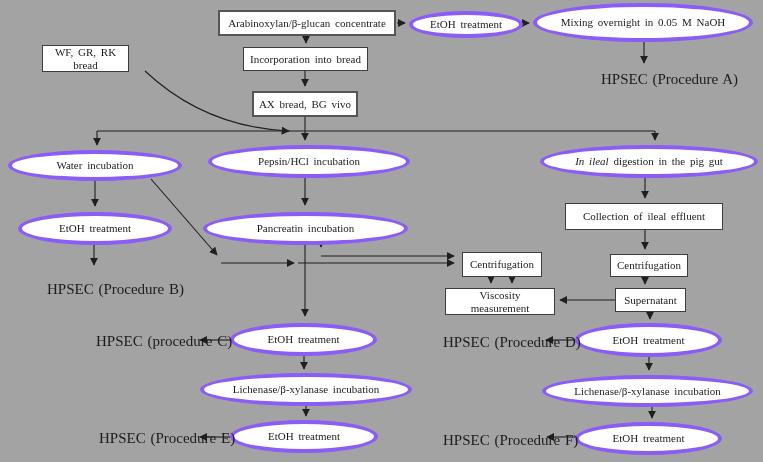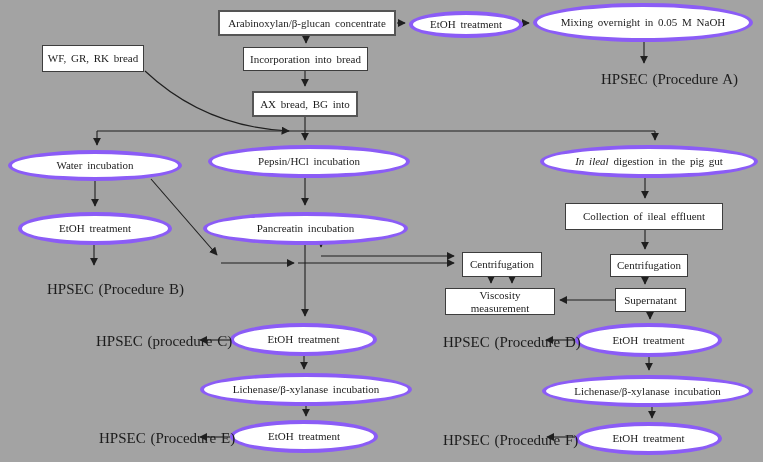--- a/index.html
+++ b/index.html
@@ -77,23 +77,23 @@
     </g>
   </svg>
 
   <div class="node rect thick" style="left:218px;top:10px;width:178px;height:26px;">
     <span>Arabinoxylan/β-glucan concentrate</span>
   </div>
   <div class="node rect" style="left:243px;top:47px;width:125px;height:24px;">
     <span>Incorporation into bread</span>
   </div>
   <div class="node rect thick" style="left:252px;top:91px;width:106px;height:26px;">
-    <span>AX bread, BG into</span>
+    <span>AX bread, BG vivo</span>
   </div>
-  <div class="node rect" style="left:42px;top:45px;width:102px;height:27px;">
+  <div class="node rect" style="left:42px;top:45px;width:87px;height:27px;">
     <span>WF, GR, RK bread</span>
   </div>
   <div class="node rect" style="left:565px;top:203px;width:158px;height:27px;">
     <span>Collection of ileal effluent</span>
   </div>
   <div class="node rect" style="left:462px;top:252px;width:80px;height:25px;">
     <span>Centrifugation</span>
   </div>
   <div class="node rect" style="left:445px;top:288px;width:110px;height:27px;">
     <span>Viscosity measurement</span>

